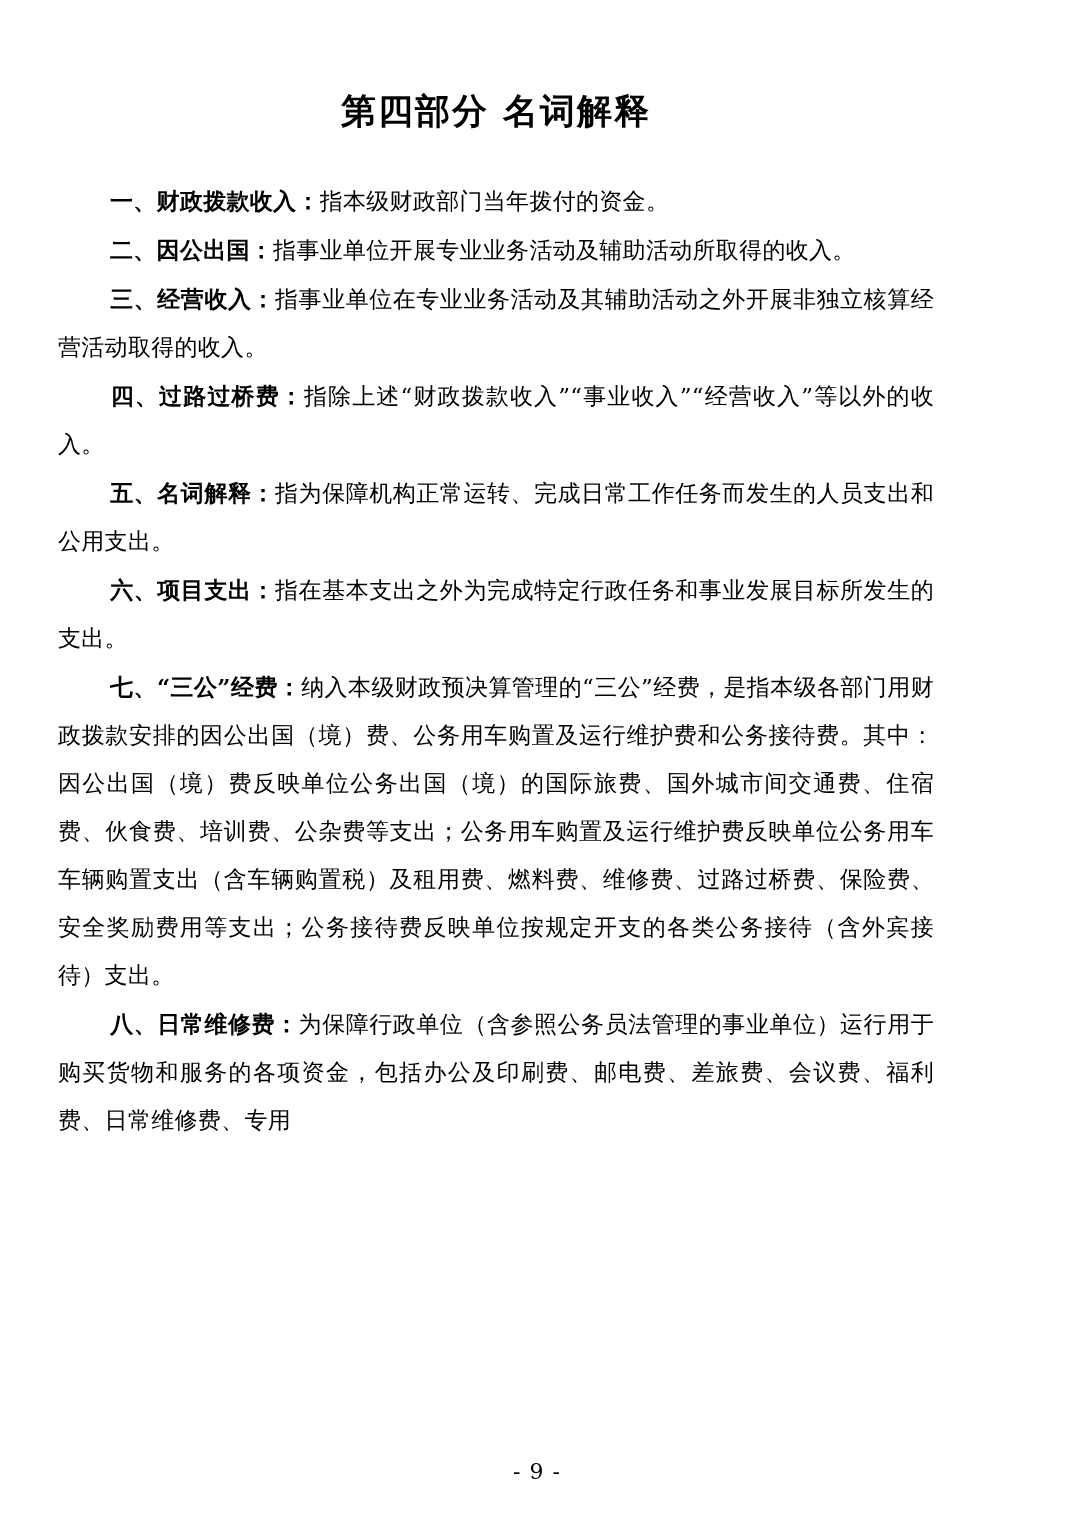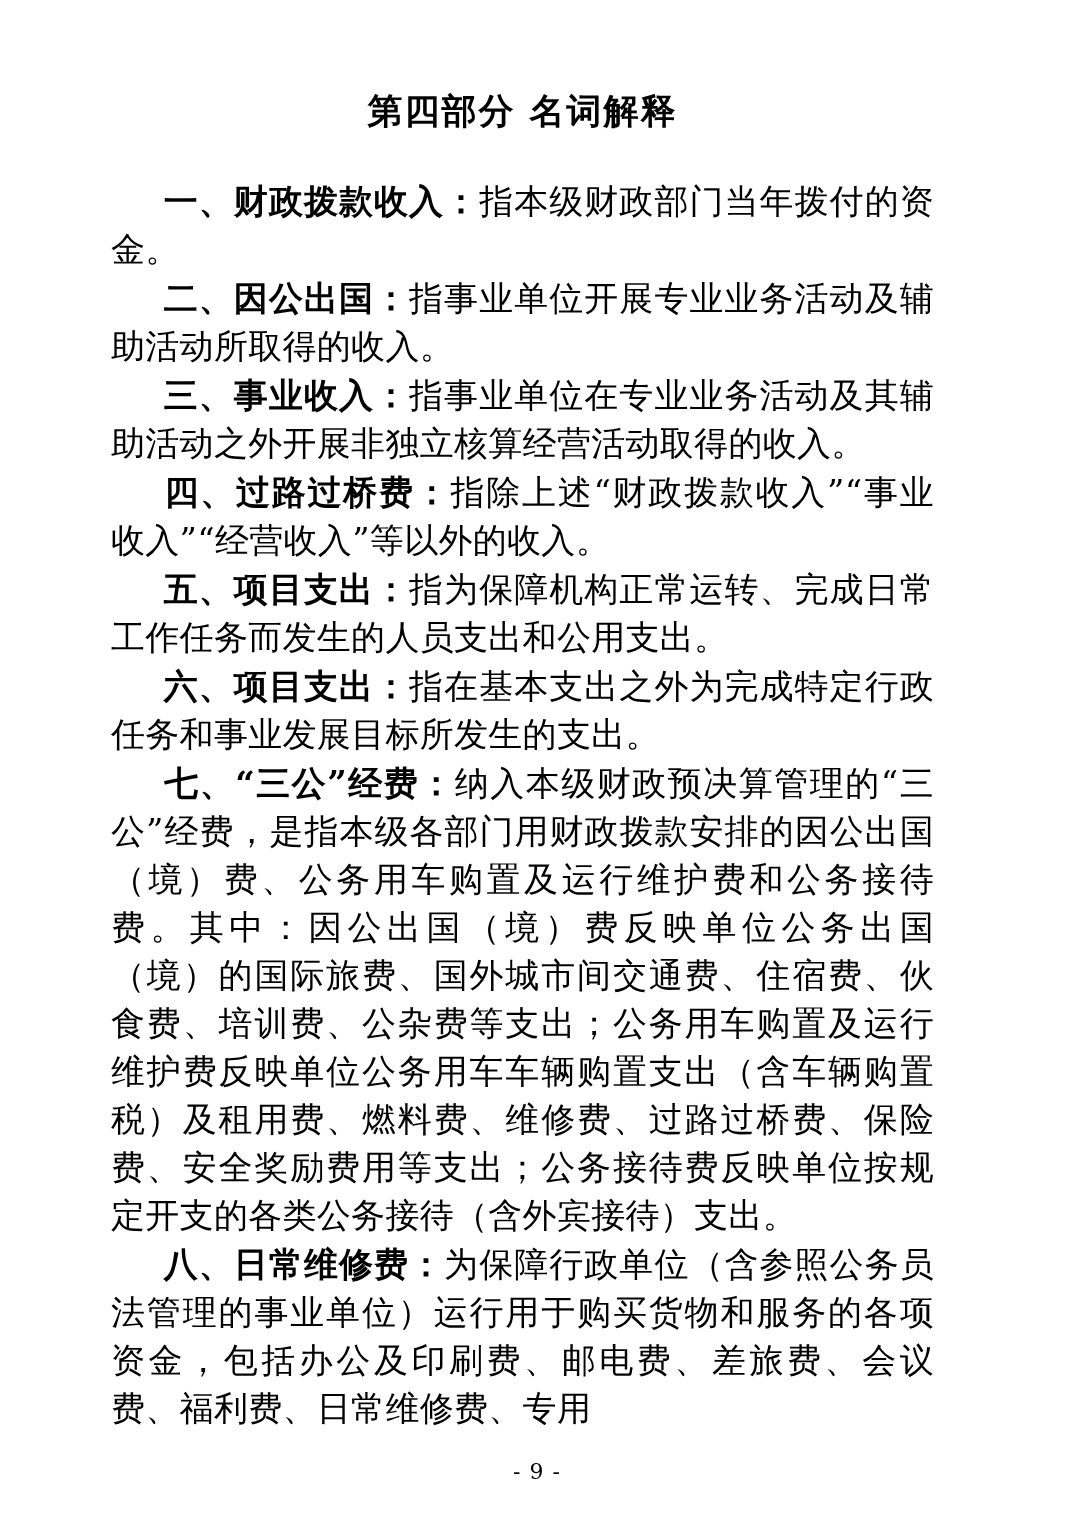--- a/index.html
+++ b/index.html
@@ -11,33 +11,33 @@
     width: 1074px;
     height: 1520px;
     font-family: "DejaVu Serif", serif;
     color: #000000;
     position: relative;
   }
   .page {
     width: 1074px;
     height: 1520px;
     box-sizing: border-box;
-    padding: 88px 140px 0 111px;
+    padding: 88px 140px 0 58px;
     position: relative;
   }
   .doc-title {
     text-align: center;
     font-size: 35px;
     font-weight: bold;
     letter-spacing: 2px;
     margin: 0 0 42px 0;
     font-family: "DejaVu Serif", serif;
   }
   .para {
-    font-size: 34px;
+    font-size: 23px;
     line-height: 48px;
     text-align: justify;
     text-justify: inter-ideograph;
     margin: 0 0 1px 0;
     letter-spacing: 0.3px;
   }
   .para .indent {
     display: inline-block;
     width: 52px;
   }
@@ -63,29 +63,29 @@
 
   <p class="para">
     <span class="indent"></span><span class="term">一、财政拨款收入：</span><span>指本级财政部门当年拨付的资金。</span>
   </p>
 
   <p class="para">
     <span class="indent"></span><span class="term">二、因公出国：</span><span>指事业单位开展专业业务活动及辅助活动所取得的收入。</span>
   </p>
 
   <p class="para">
-    <span class="indent"></span><span class="term">三、事业收入：</span><span>指事业单位在专业业务活动及其辅助活动之外开展非独立核算经营活动取得的收入。</span>
+    <span class="indent"></span><span class="term">三、经营收入：</span><span>指事业单位在专业业务活动及其辅助活动之外开展非独立核算经营活动取得的收入。</span>
   </p>
 
   <p class="para">
     <span class="indent"></span><span class="term">四、过路过桥费：</span><span>指除上述“财政拨款收入”“事业收入”“经营收入”等以外的收入。</span>
   </p>
 
   <p class="para">
-    <span class="indent"></span><span class="term">五、项目支出：</span><span>指为保障机构正常运转、完成日常工作任务而发生的人员支出和公用支出。</span>
+    <span class="indent"></span><span class="term">五、名词解释：</span><span>指为保障机构正常运转、完成日常工作任务而发生的人员支出和公用支出。</span>
   </p>
 
   <p class="para">
     <span class="indent"></span><span class="term">六、项目支出：</span><span>指在基本支出之外为完成特定行政任务和事业发展目标所发生的支出。</span>
   </p>
 
   <p class="para">
     <span class="indent"></span><span class="term">七、“三公”经费：</span><span>纳入本级财政预决算管理的“三公”经费，是指本级各部门用财政拨款安排的因公出国（境）费、公务用车购置及运行维护费和公务接待费。其中：因公出国（境）费反映单位公务出国（境）的国际旅费、国外城市间交通费、住宿费、伙食费、培训费、公杂费等支出；公务用车购置及运行维护费反映单位公务用车车辆购置支出（含车辆购置税）及租用费、燃料费、维修费、过路过桥费、保险费、安全奖励费用等支出；公务接待费反映单位按规定开支的各类公务接待（含外宾接待）支出。</span>
   </p>
 

